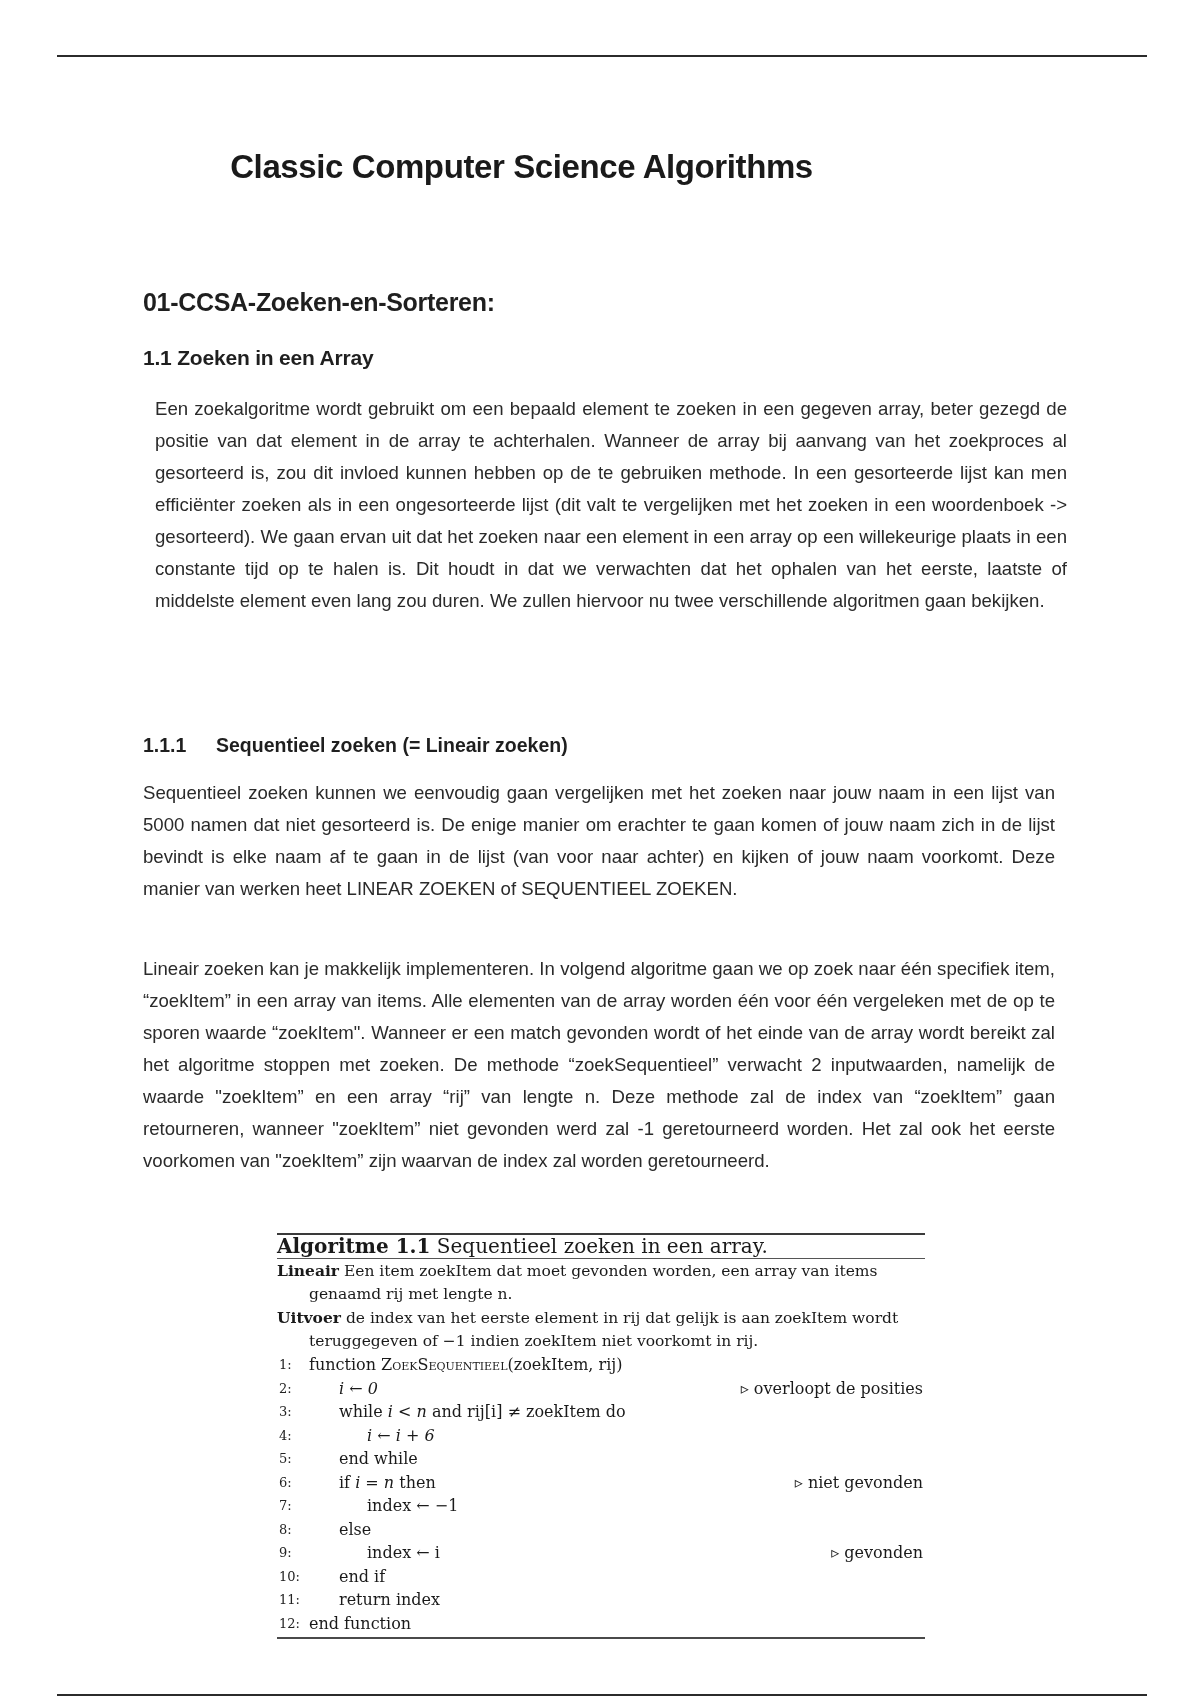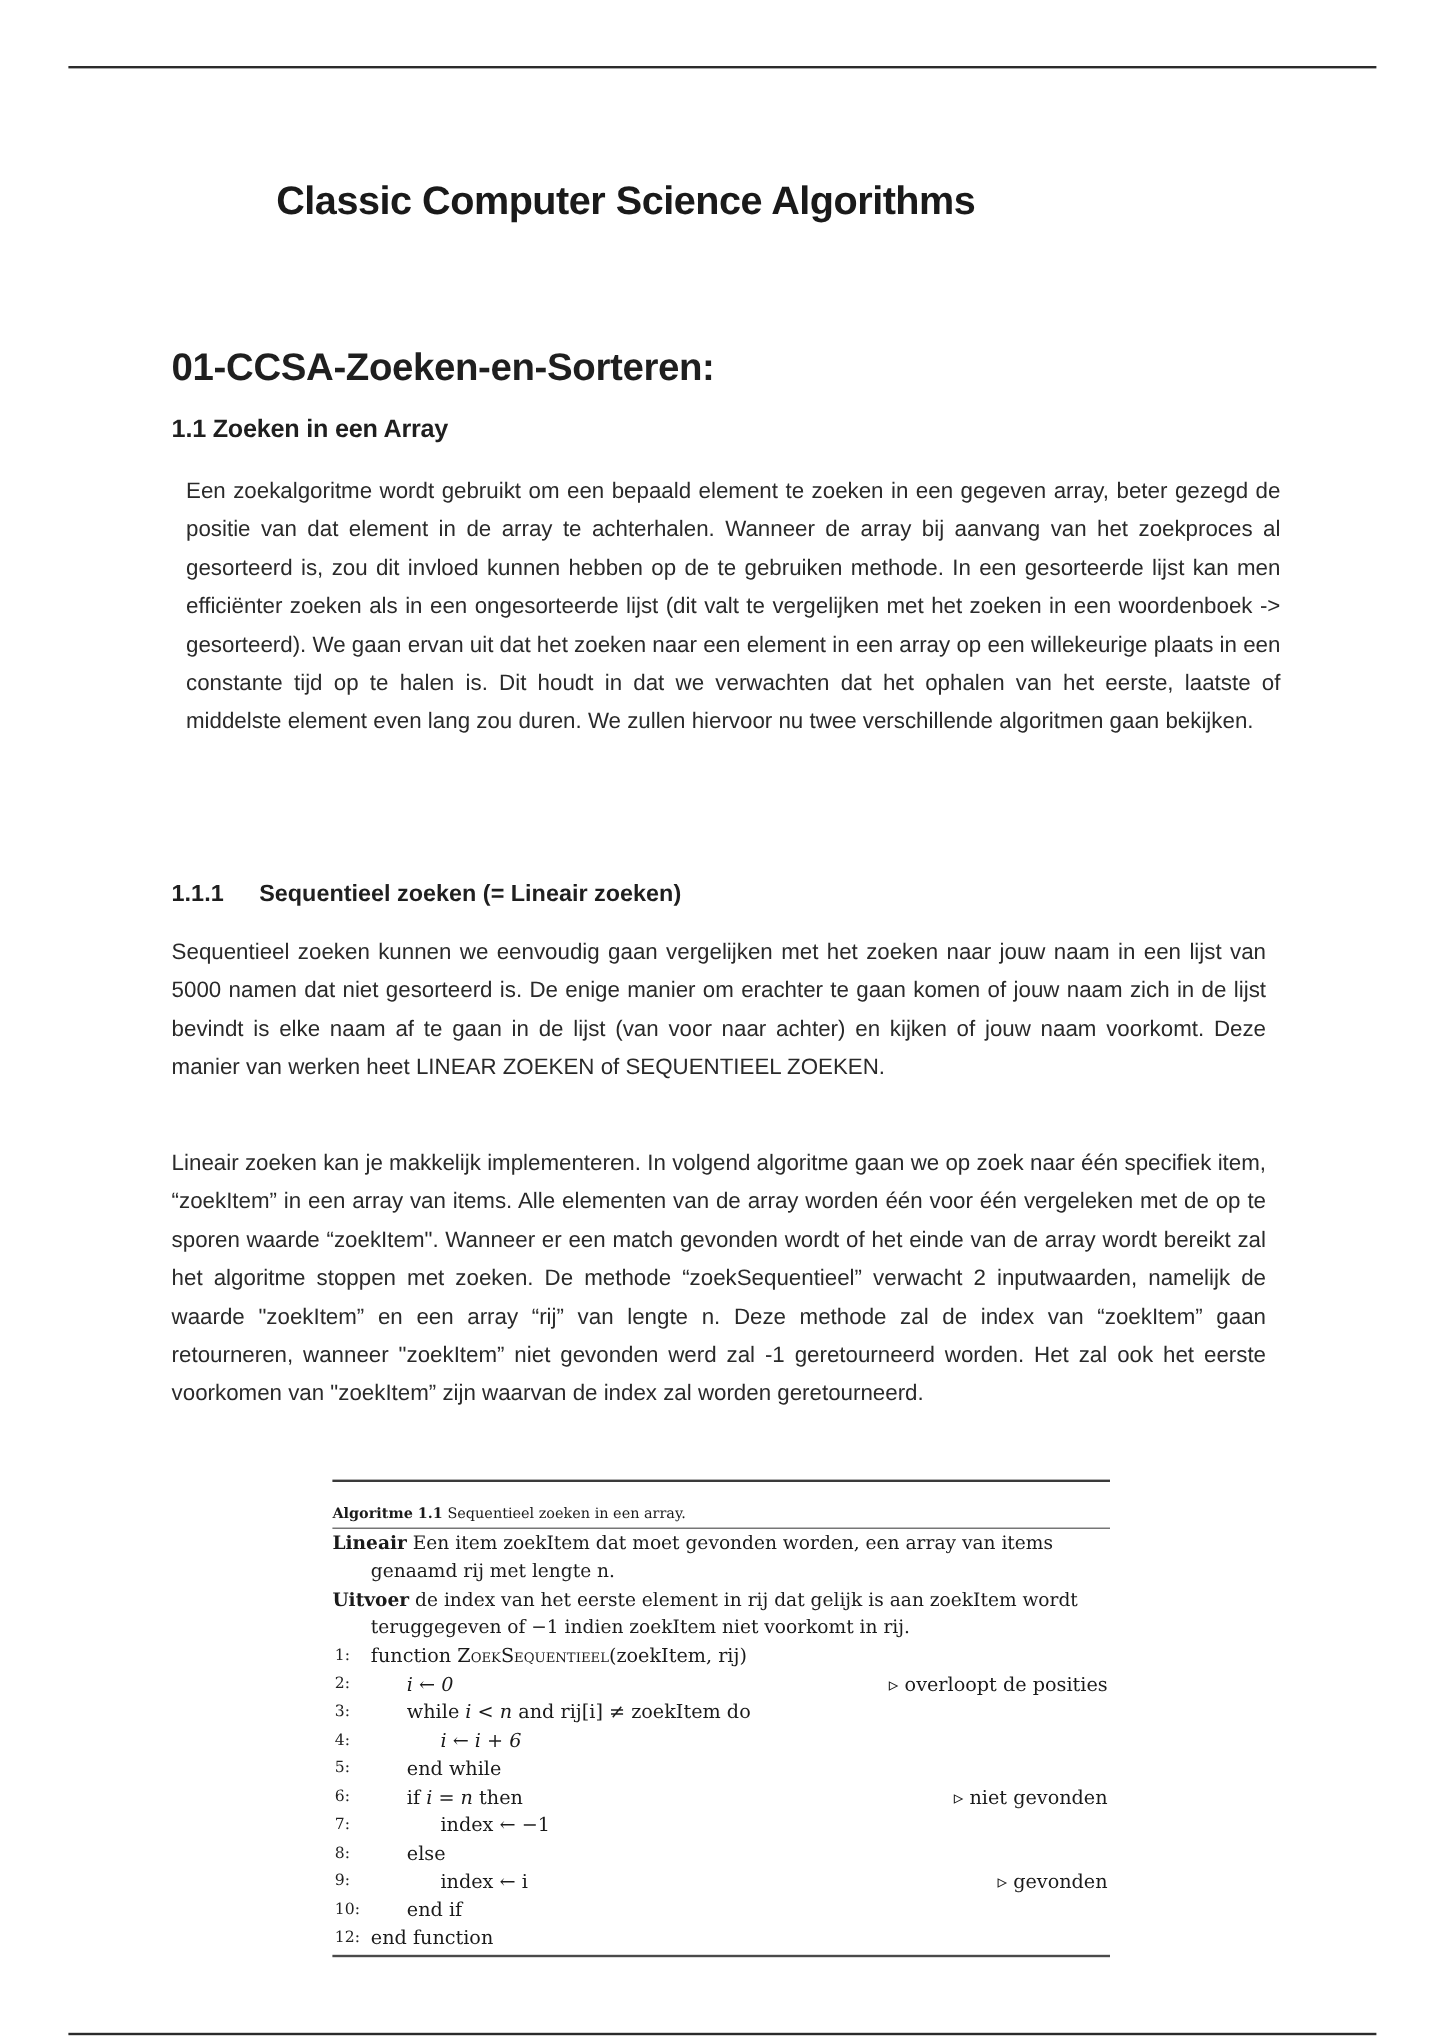--- a/index.html
+++ b/index.html
@@ -2,32 +2,32 @@
 <html><head>
   <meta charset="utf-8">
   <style>
     html, body { margin: 0; padding: 0; background: #ffffff; }
     body { width: 1200px; height: 1700px; position: relative; overflow: hidden; color: #222; }
     .rule-top { position: absolute; left: 57px; top: 55px; width: 1090px; height: 2px; background: #2b2b2b; }
     .rule-bottom { position: absolute; left: 57px; top: 1694px; width: 1090px; height: 2px; background: #2b2b2b; }
     .title { position: absolute; left: 0; top: 148px; width: 1043px; text-align: center;
       font-family: "Liberation Sans", sans-serif; font-weight: bold; font-size: 33px; color: #1a1a1a; letter-spacing: -0.4px; }
     .content { position: absolute; left: 143px; top: 0; width: 912px; font-family: "Liberation Sans", sans-serif; }
-    .h1 { position: absolute; top: 288px; font-size: 32px; font-weight: bold; color: #1f1f1f; letter-spacing: -0.3px; white-space: nowrap; }
+    .h1 { position: absolute; top: 288px; font-size: 25px; font-weight: bold; color: #1f1f1f; letter-spacing: -0.3px; white-space: nowrap; }
     .h2 { position: absolute; top: 346px; font-size: 21px; font-weight: bold; color: #1f1f1f; letter-spacing: -0.2px; white-space: nowrap; }
     .h3 { position: absolute; top: 734px; font-size: 19.5px; font-weight: bold; color: #1f1f1f; white-space: nowrap; }
     .h3 .num { display: inline-block; width: 73px; }
     .para { position: absolute; left: 0; width: 912px; font-size: 18.6px; line-height: 32px; text-align: justify; color: #2a2a2a; margin: 0; }
     .p1 { top: 393px; margin-left: 12px; }
     .p2 { top: 777px; }
     .p3 { top: 953px; }
 
     .algo { position: absolute; left: 277px; top: 1233px; width: 648px; font-family: "DejaVu Serif", "Liberation Serif", serif; color: #1a1a1a; }
     .algo .topline { height: 2px; background: #3a3a3a; }
-    .algo .caption { font-size: 12px; line-height: 22px; padding: 15px 0 1px 0; }
+    .algo .caption { font-size: 20px; line-height: 22px; padding: 0 0 1px 0; }
     .algo .caption b { font-weight: bold; }
     .algo .midline { height: 1px; background: #555; }
     .algo .io { font-size: 15.5px; line-height: 23px; }
     .algo .io .row { padding-left: 32px; text-indent: -32px; }
     .algo .io b { font-weight: bold; }
     .algo .lines { font-size: 16px; line-height: 23.5px; }
     .algo .line { position: relative; height: 23.5px; white-space: nowrap; }
     .algo .ln { position: absolute; left: 2px; width: 26px; font-size: 13px; color: #222; }
     .algo .code { position: absolute; left: 32px; }
     .algo .code.i1 { left: 62px; text-align: center; }
@@ -125,20 +125,27 @@
     <div class="line">
       <span class="ln">9:</span>
       <span class="code i2">index ← i</span>
       <span class="cmt">▹ gevonden</span>
     </div>
     <div class="line">
       <span class="ln">10:</span>
       <span class="code i1 kw">end if</span>
     </div>
     <div class="line">
+      <span class="ln">11:</span>
+      <span class="code i1">
+        <span class="kw">return</span>
+        <span>index</span>
+      </span>
+    </div>
+    <div class="line">
       <span class="ln">12:</span>
       <span class="code kw">end function</span>
     </div>
   </div>
   <div class="bottomline"></div>
 </div>
 
 <div class="rule-bottom"></div>
 
 </body></html>

